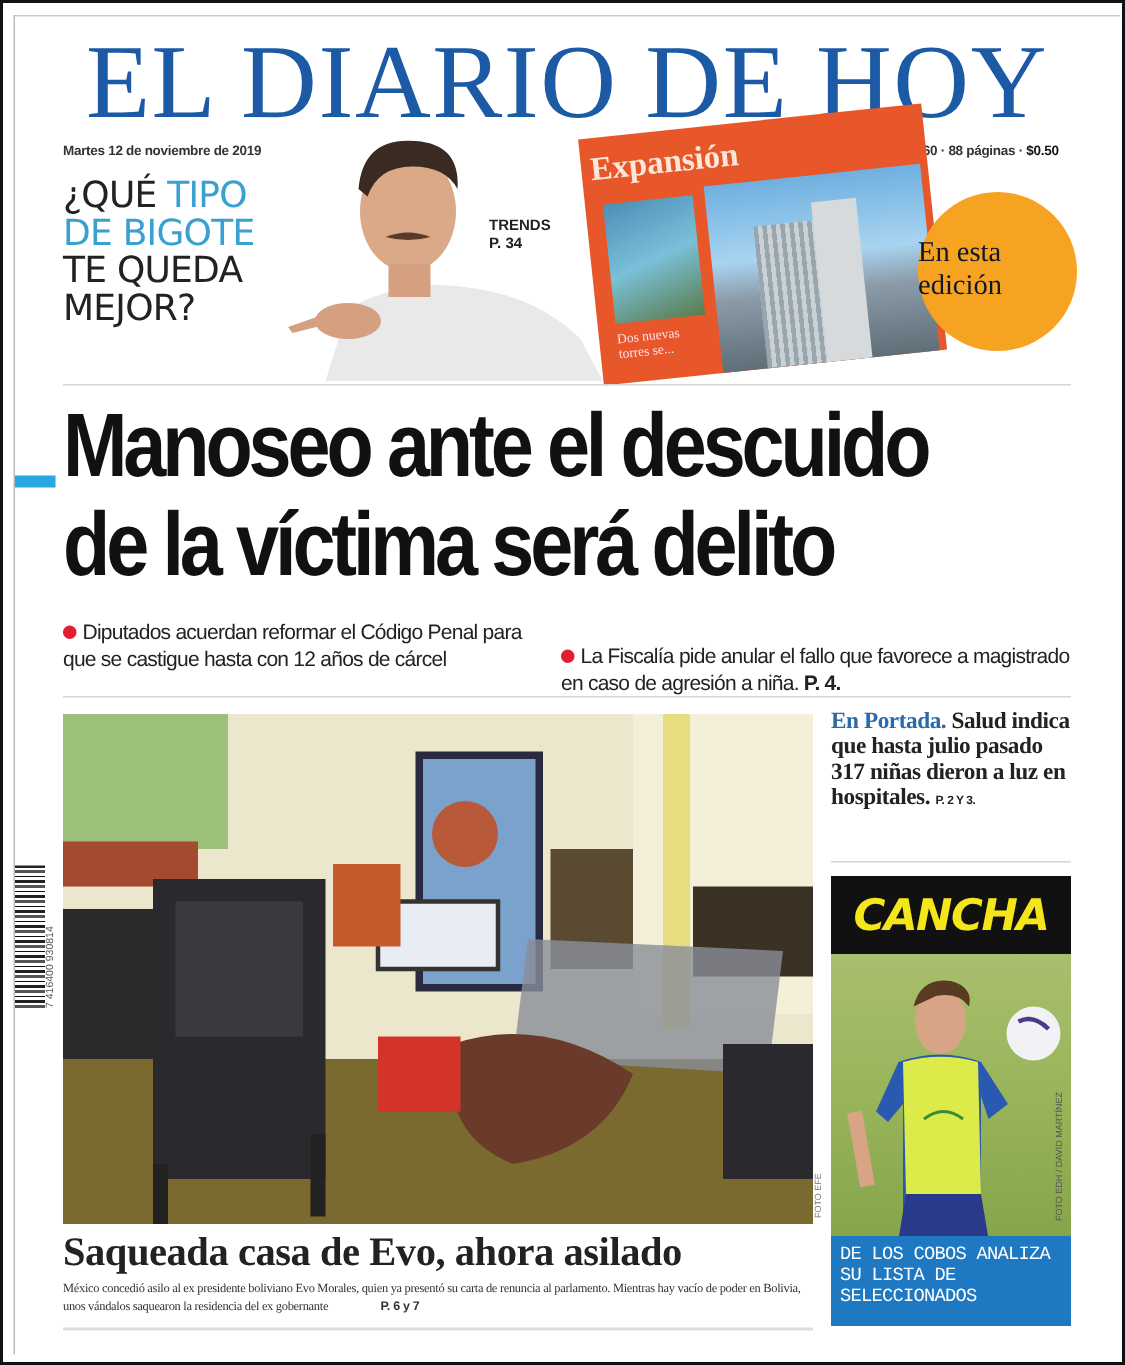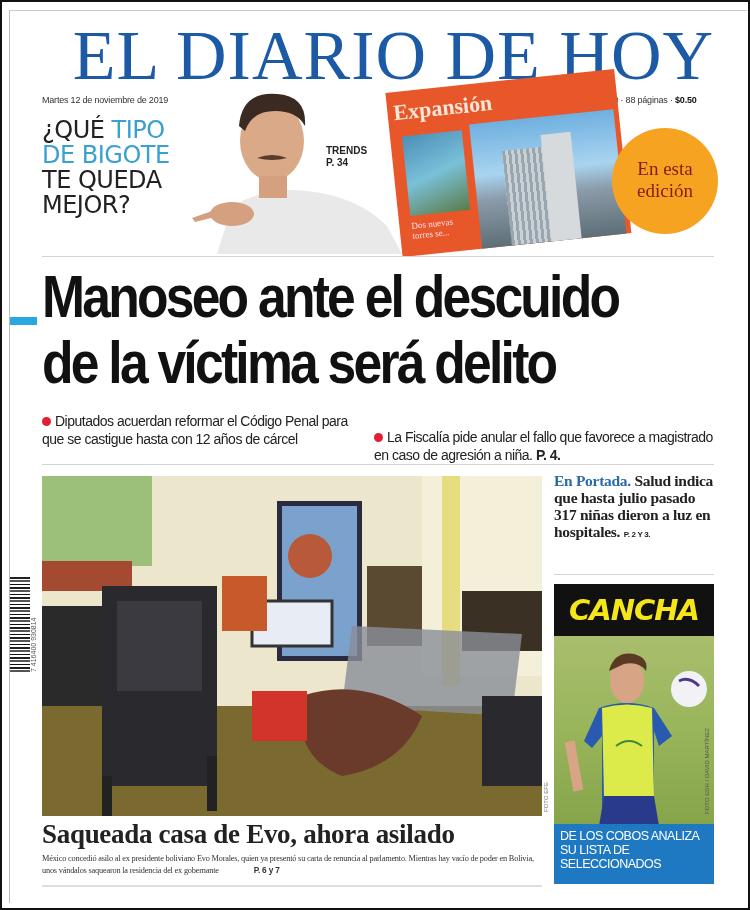--- a/index.html
+++ b/index.html
@@ -6,22 +6,22 @@
   html, body { width: 750px; height: 910px; background: #ffffff; overflow: hidden; }
   body { font-family: "Liberation Sans", sans-serif; position: relative; }
 
   .frame { position: absolute; left: 0; top: 0; width: 750px; height: 910px; border: 2px solid #111; background: #fff; }
   .inner-line { position: absolute; left: 7px; top: 8px; width: 1px; height: 893px; background: #bbb; }
   .inner-top { position: absolute; left: 7px; top: 8px; width: 738px; height: 1px; background: #ccc; }
 
   
   .masthead { position: absolute; left: 40px; top: 18px; width: 672px; height: 72px;
     font-family: "Liberation Serif", serif; color: #1c5aa6; font-size: 70px; line-height: 72px;
-    text-align: right; letter-spacing: 1px; white-space: nowrap; }
-  .dateline { position: absolute; top: 93px; font-size: 9px; color: #333; font-family: "Liberation Sans", sans-serif; letter-spacing: -0.2px; }
+    text-align: center; letter-spacing: 1px; white-space: nowrap; }
+  .dateline { position: absolute; top: 93px; font-size: 9px; color: #333; font-family: "Liberation Sans", sans-serif; letter-spacing: -0.2px; font-weight: bold; }
   .date { left: 40px; }
   .tagline { left: 297px; font-family: "Liberation Serif", serif; font-size: 9.5px; }
   .info { left: 508px; color: #333; }
   .info b { color: #111; }
 
   
   .teaser-q { position: absolute; left: 40px; top: 116px; width: 160px; font-family: "DejaVu Sans", sans-serif;
     font-size: 24px; line-height: 25px; color: #222; letter-spacing: -0.5px; font-weight: normal; }
   .teaser-q .accent { color: #3aa0d0; }
   .teaser-photo { position: absolute; left: 185px; top: 84px; width: 215px; height: 168px; overflow: hidden; }
@@ -31,21 +31,21 @@
     transform: rotate(-6deg); transform-origin: 20px 160px; overflow: hidden; }
   .mag-title { position: absolute; left: 6px; top: 8px; font-family: "Liberation Serif", serif; font-size: 22px;
     color: #fbe6d8; font-weight: bold; }
   .mag-img1 { position: absolute; left: 12px; top: 45px; width: 60px; height: 80px; background: linear-gradient(160deg,#4c8fb8,#7ac0d8 50%,#5a7c4a); }
   .mag-img2 { position: absolute; left: 80px; top: 40px; width: 145px; height: 130px; background: linear-gradient(180deg,#6fb0e0 0%,#a9d4f0 40%,#8a9aa8 60%,#5a6a72 100%); }
   .mag-building { position: absolute; left: 110px; top: 70px; width: 60px; height: 95px; background: repeating-linear-gradient(90deg,#9aa6ae 0 3px,#c9d1d6 3px 6px); }
   .mag-tower { position: absolute; left: 150px; top: 58px; width: 30px; height: 110px; background: #d6dadd; }
   .mag-caption { position: absolute; left: 12px; top: 130px; color: #fde; font-family: "Liberation Serif", serif; font-size: 9px; line-height: 10px; width: 60px; }
 
   .badge { position: absolute; left: 610px; top: 126px; width: 106px; height: 106px; border-radius: 50%; background: #f7a322;
-    color: #7f1d1d; font-family: "Liberation Serif", serif; font-size: 19px; line-height: 22px; text-align: center; padding-top: 30px; }
+    color: #0f172a; font-family: "Liberation Serif", serif; font-size: 19px; line-height: 22px; padding-top: 30px; }
 
   .rule { position: absolute; height: 1px; background: #d5d5d5; }
 
   
   .lead-marker { position: absolute; left: 8px; top: 315px; width: 27px; height: 8px; background: #2aa6e0; }
   .headline { position: absolute; left: 40px; top: 262px; width: 690px; font-family: "Liberation Sans", sans-serif; font-weight: bold;
     font-size: 60px; line-height: 66px; color: #111; letter-spacing: -3.2px; transform: scaleX(0.86); transform-origin: left top; white-space: nowrap; }
   .bullets { position: absolute; top: 410px; font-size: 14px; line-height: 18px; color: #222; letter-spacing: -0.5px; }
   .bullets .dot { display: inline-block; width: 9px; height: 9px; border-radius: 50%; background: #e02030; margin-right: 4px; vertical-align: 0px; }
   .b1 { left: 40px; width: 330px; }
@@ -63,21 +63,21 @@
   
   .portada { position: absolute; left: 552px; top: 470px; width: 160px; font-family: "Liberation Serif", serif; font-weight: bold; font-size: 15.5px; line-height: 17px; color: #222; letter-spacing: -0.3px; }
   .portada .lbl { color: #2a6aa8; }
   .portada .pg { font-family: "Liberation Sans", sans-serif; font-size: 8px; }
 
   .cancha { position: absolute; left: 552px; top: 582px; width: 160px; height: 300px; background: #8fb04a; overflow: hidden; }
   .cancha-banner { position: absolute; left: 0; top: 0; width: 160px; height: 64px; background: #111; color: #f5e61a;
     font-family: "DejaVu Sans", sans-serif; font-weight: bold; font-style: italic; font-size: 29px; line-height: 52px; text-align: center; letter-spacing: -1px; }
   .cancha-field { position: absolute; left: 0; top: 52px; width: 160px; height: 190px; background: linear-gradient(180deg,#a9be6e 0%,#98b55a 50%,#86a44a 100%); }
   .cancha-foot { position: absolute; left: 0; top: 240px; width: 160px; height: 60px; background: #1e78c2; color: #fff;
-    font-family: Liberation Sans, sans-serif; font-size: 12.5px; line-height: 14px; padding: 5px 6px 0 6px; letter-spacing: -0.5px; }
+    font-family: Liberation Mono, monospace; font-size: 12.5px; line-height: 14px; padding: 5px 6px 0 6px; letter-spacing: -0.5px; }
 
   .barcode { position: absolute; left: 8px; top: 575px; width: 20px; height: 95px;
     background: repeating-linear-gradient(180deg,#222 0 2px,#fff 2px 3px,#555 3px 5px,#fff 5px 7px,#111 7px 8px,#fff 8px 10px); }
   .barcode-num { position: absolute; left: 28px; top: 575px; writing-mode: vertical-rl; transform: rotate(180deg); font-size: 7px; color: #555; height: 95px; }
 </style>
 </head>
 <body>
 
 <div class="frame">
   <div class="inner-top"></div>

